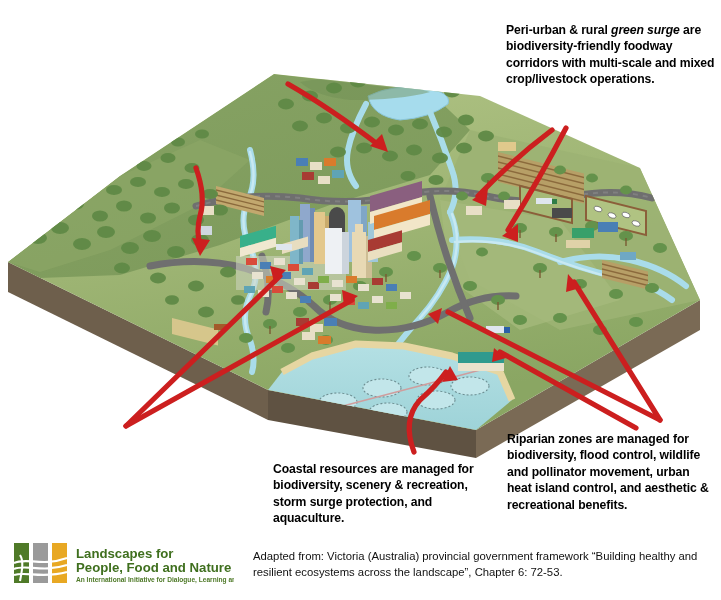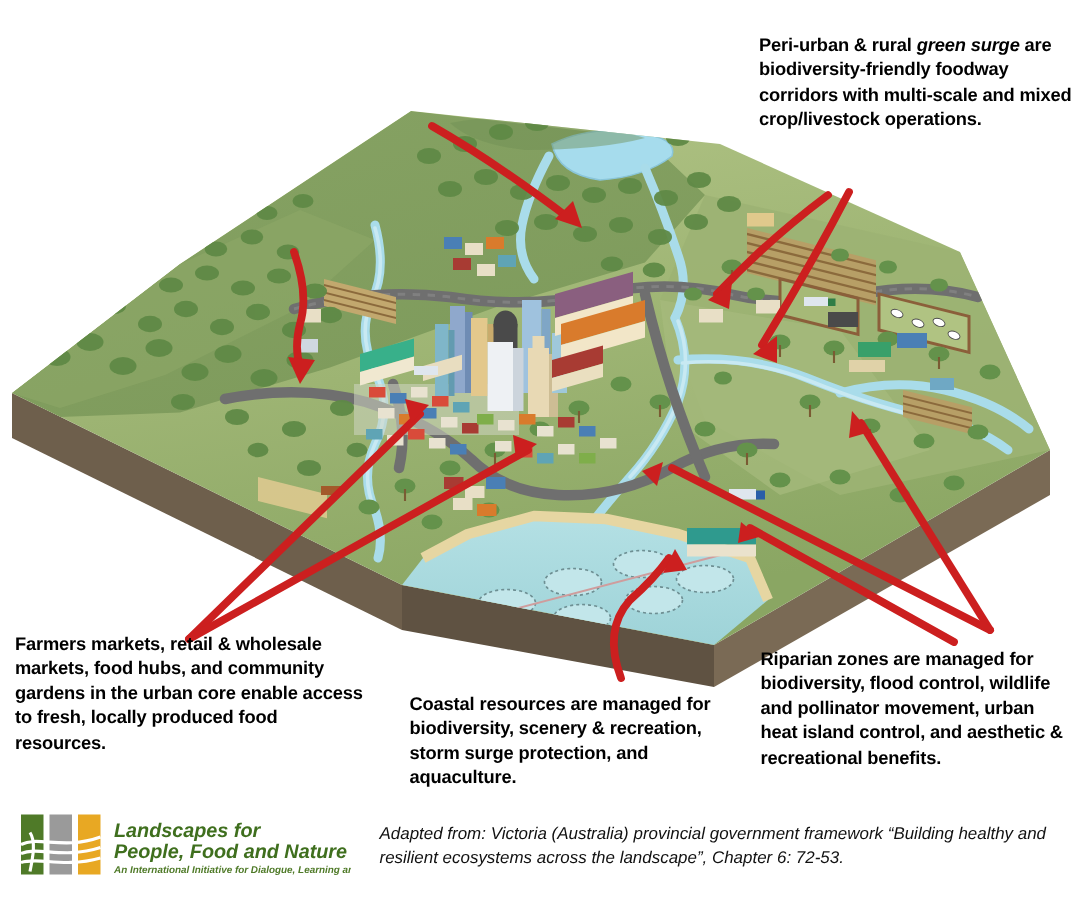--- a/index.html
+++ b/index.html
@@ -10,21 +10,21 @@
 
   .callout{position:absolute;color:#000;font-weight:bold;
            font-size:12.2px;line-height:16.4px;letter-spacing:-0.1px;
            font-family:"Liberation Sans","DejaVu Sans",sans-serif;}
   .callout i{font-style:italic;}
 
   #scene{position:absolute;left:0;top:0;width:721px;height:545px;}
   #scene svg{display:block;}
 
   
-  #footer{position:absolute;left:0;top:533px;width:721px;height:67px;background:#fff;font-style:italic;}
+  #footer{position:absolute;left:0;top:533px;width:721px;height:67px;background:#fff;}
   #logo{position:absolute;left:12px;top:8px;width:222px;height:48px;}
   #credit{position:absolute;left:253px;top:15px;width:462px;
           font-size:11.3px;line-height:16px;color:#111;font-weight:normal;}
 </style>
 </head>
 <body>
 
 <div id="root">
 
   <div id="scene">
@@ -481,21 +481,20 @@
         <polygon points="494,348 506,358 492,362"></polygon>
       </g>
     </svg>
   </div>
 
 
   <div class="callout" style="left:506px;top:22px;width:210px;">
     <span>Peri-urban &amp; rural </span><i>green surge</i><span> are biodiversity-friendly foodway corridors with multi-scale and mixed crop/livestock operations.</span>
   </div>
 
-  <div class="callout" style="left:10px;top:421px;width:236px;">Farmers markets, retail &amp; wholesale markets, food hubs, and community gardens in the urban core enable access to fresh, locally produced food resources.</div>
 
   <div class="callout" style="left:273px;top:461px;width:216px;">Coastal resources are managed for biodiversity, scenery &amp; recreation, storm surge protection, and aquaculture.</div>
 
   <div class="callout" style="left:507px;top:431px;width:206px;">Riparian zones are managed for biodiversity, flood control, wildlife and pollinator movement, urban heat island control, and aesthetic &amp; recreational benefits.</div>
 
   <div id="footer">
 
     <div id="logo">
       <svg width="222" height="48" viewBox="0 0 222 48" xmlns="http://www.w3.org/2000/svg">
         <g>

